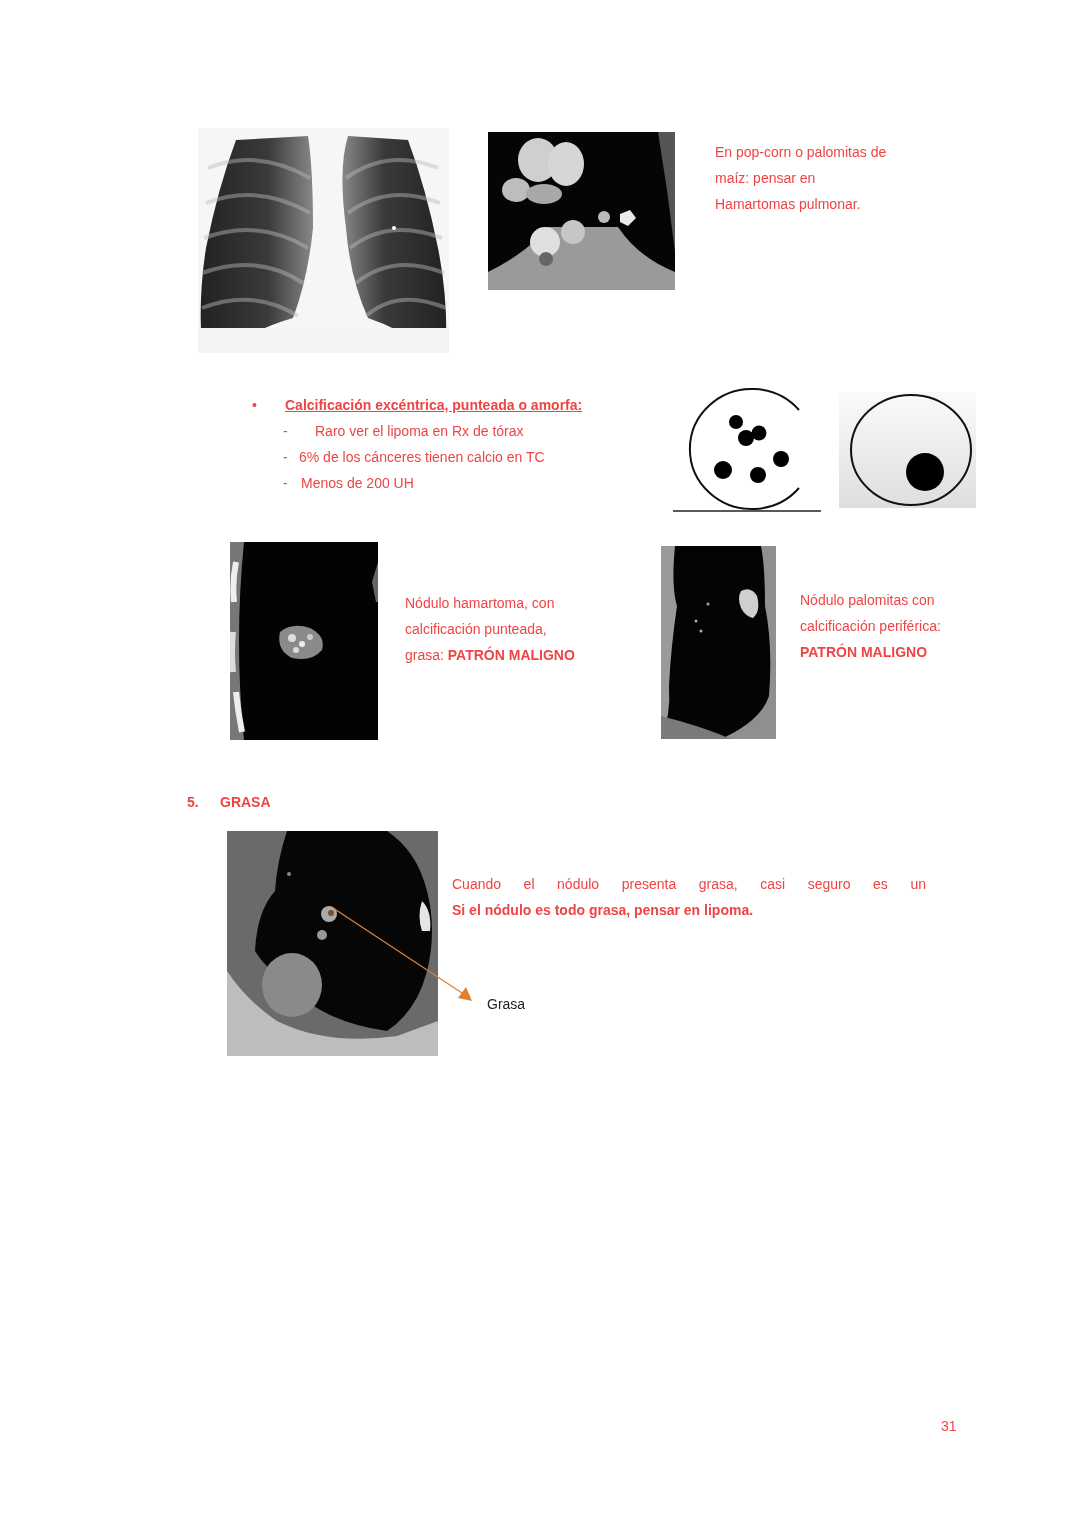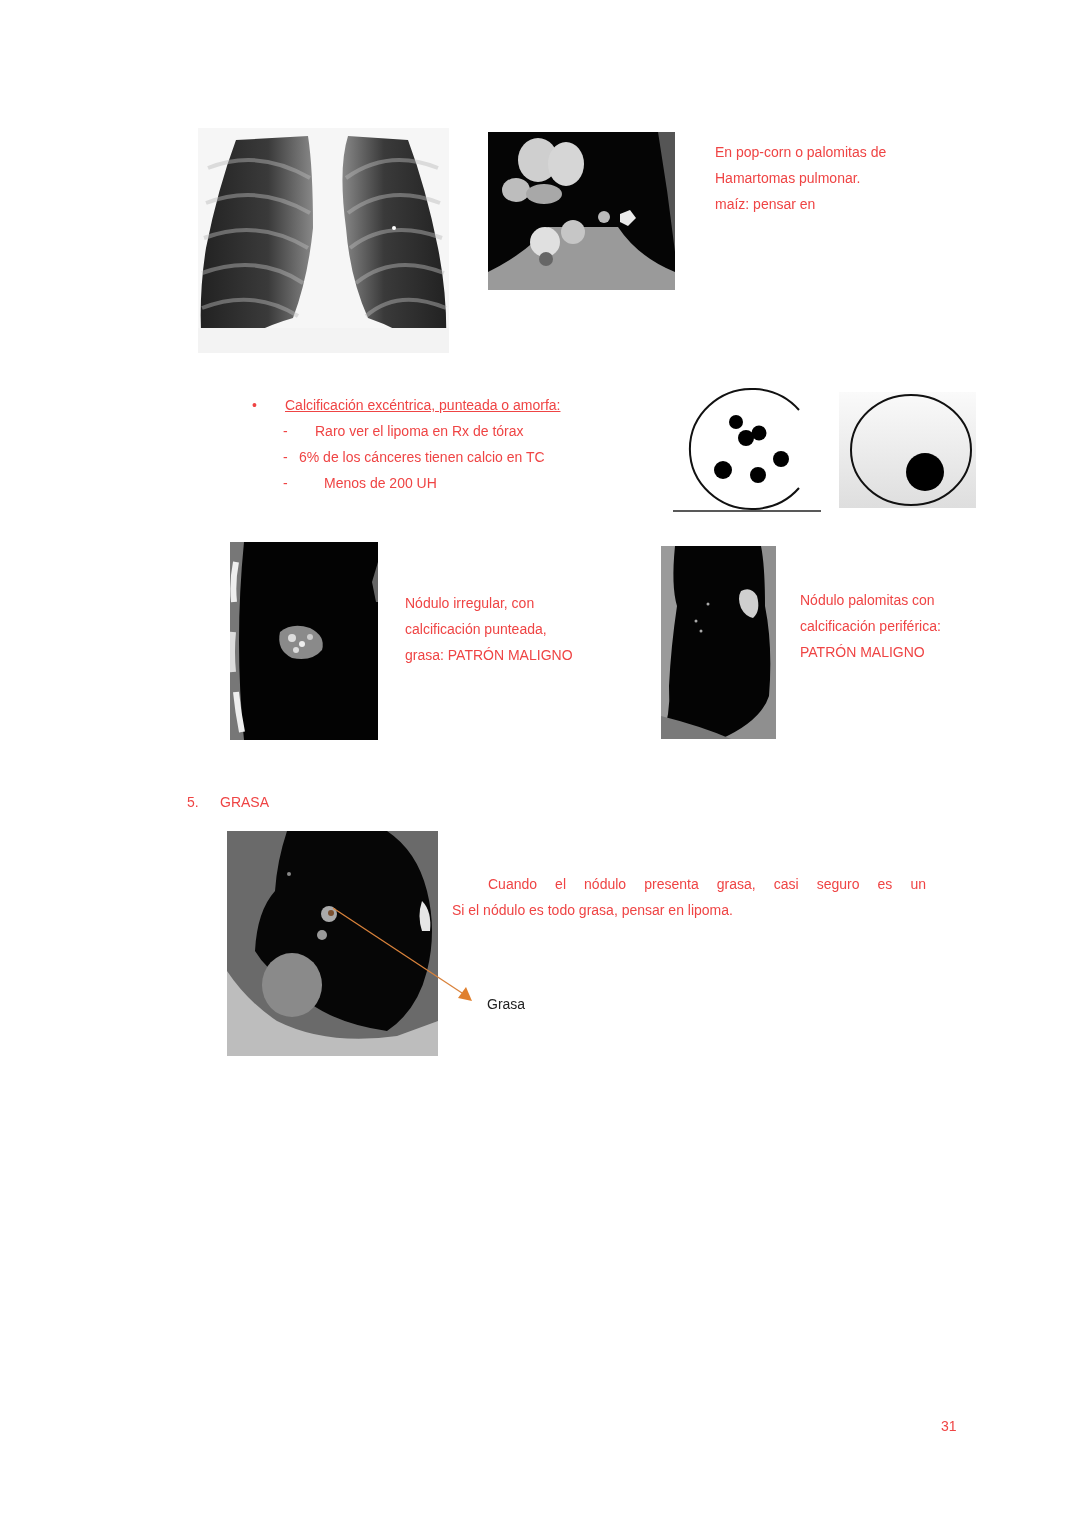--- a/index.html
+++ b/index.html
@@ -1,20 +1,20 @@
 <!DOCTYPE html>
 <html><head>
 <meta charset="utf-8">
 <style>
   html, body { margin: 0; padding: 0; background: #ffffff; }
   body { width: 1080px; height: 1527px; position: relative; overflow: hidden;
          font-family: "Liberation Sans", "DejaVu Sans", sans-serif; color: #111; }
   .abs { position: absolute; }
   .txt { font-size: 14px; line-height: 26px; color: #ef4444; }
-  .b { font-weight: normal; }
+  .b { font-weight: bold; }
   .u { text-decoration: underline; }
   .img { position: absolute; overflow: hidden; }
   .img svg { display: block; width: 100%; height: 100%; }
   .just { text-align: justify; text-align-last: left; }
 </style>
 </head>
 <body>
 
 <div class="img" style="left:198px; top:128px; width:251px; height:225px; background:#f4f4f4;">
   <svg viewBox="0 0 251 225" preserveAspectRatio="none">
@@ -62,35 +62,35 @@
     <circle cx="85" cy="100" r="12" fill="#c6c6c6"></circle>
     <circle cx="58" cy="127" r="7" fill="#666"></circle>
     <path d="M132 82 L142 78 L148 86 L140 94 L132 90 Z" fill="#eaeaea"></path>
     <circle cx="116" cy="85" r="6" fill="#bbb"></circle>
     <path d="M170 0 L187 0 L187 120 Q180 60 170 0 Z" fill="#555"></path>
   </svg>
 </div>
 
 <div class="abs txt" style="left:715px; top:139px; width:260px;">
   <div>En pop-corn o palomitas de</div>
+  <div>maíz: pensar en</div>
   <div>Hamartomas pulmonar.</div>
-  <div>maíz: pensar en</div>
 </div>
 
 <div class="abs txt" style="left:252px; top:392px; width:20px;">•</div>
 <div class="abs txt b u" style="left:285px; top:392px; white-space:nowrap;">Calcificación excéntrica, punteada o amorfa:</div>
 
 <div class="abs txt" style="left:283px; top:418px;">-</div>
 <div class="abs txt" style="left:315px; top:418px; white-space:nowrap;">Raro ver el lipoma en Rx de tórax</div>
 
 <div class="abs txt" style="left:283px; top:444px;">-</div>
 <div class="abs txt" style="left:299px; top:444px; white-space:nowrap;">6% de los cánceres tienen calcio en TC</div>
 
 <div class="abs txt" style="left:283px; top:470px;">-</div>
-<div class="abs txt" style="left:324px; top:470px; white-space:nowrap;">Menos de 200 UH</div>
+<div class="abs txt" style="left:301px; top:470px; white-space:nowrap;">Menos de 200 UH</div>
 
 <div class="img" style="left:673px; top:388px; width:150px; height:126px;">
   <svg viewBox="0 0 150 126">
     <rect width="150" height="126" fill="#fff"></rect>
     <path d="M126 22 A62 60 0 1 0 126 100" fill="none" stroke="#111" stroke-width="2"></path>
     <line x1="0" y1="123" x2="148" y2="123" stroke="#222" stroke-width="1.5"></line>
     <circle cx="63" cy="34" r="7" fill="#000"></circle>
     <circle cx="73" cy="50" r="8" fill="#000"></circle>
     <circle cx="86" cy="45" r="7.5" fill="#000"></circle>
     <circle cx="108" cy="71" r="8" fill="#000"></circle>
@@ -122,21 +122,21 @@
     <path d="M148 20 L142 40 L146 60 L148 60 Z" fill="#666"></path>
     <path d="M50 90 Q62 80 80 86 Q96 94 92 108 Q82 120 62 116 Q46 108 50 90 Z" fill="#8a8a8a"></path>
     <circle cx="62" cy="96" r="4" fill="#ddd"></circle>
       <circle cx="72" cy="102" r="3" fill="#eee"></circle>
     <circle cx="80" cy="95" r="3" fill="#ccc"></circle>
       <circle cx="66" cy="108" r="3" fill="#ddd"></circle>
   </svg>
 </div>
 
 <div class="abs txt" style="left:405px; top:590px; width:250px;">
-  <div>Nódulo irregular, con</div>
+  <div>Nódulo hamartoma, con</div>
   <div>calcificación punteada,</div>
   <div><span>grasa: </span><span class="b">PATRÓN MALIGNO</span></div>
 </div>
 
 <div class="img" style="left:661px; top:546px; width:115px; height:193px; background:#000;">
   <svg viewBox="0 0 115 193" preserveAspectRatio="none">
     <rect width="115" height="193" fill="#040404"></rect>
     <path d="M0 0 L14 0 Q10 40 16 60 Q10 100 8 140 Q10 170 0 193 Z" fill="#9a9a9a"></path>
     <path d="M100 0 L115 0 L115 193 L60 193 Q100 175 108 150 Q112 100 104 60 Q104 20 100 0 Z" fill="#8f8f8f"></path>
     <path d="M0 170 Q40 180 70 193 L0 193 Z" fill="#7a7a7a"></path>
@@ -170,17 +170,17 @@
   </svg>
 </div>
 
 <svg class="abs" style="left:330px; top:905px; width:150px; height:100px;" viewBox="0 0 150 100">
   <line x1="3" y1="3" x2="132" y2="88" stroke="#d9823b" stroke-width="1.3"></line>
   <polygon points="142,96 128,93 136,82" fill="#e0802e"></polygon>
 </svg>
 <div class="abs" style="left:487px; top:995px; font-size:14px; line-height:18px; color:#222;">Grasa</div>
 
 <div class="abs txt" style="left:452px; top:871px; width:474px;">
-  <div class="just" style="text-align-last: justify; margin-left: 36px;">Cuando el nódulo presenta grasa, casi seguro es un</div>
+  <div class="just" style="text-align-last: justify;">Cuando el nódulo presenta grasa, casi seguro es un</div>
   <div class="b">Si el nódulo es todo grasa, pensar en lipoma.</div>
 </div>
 
 <div class="abs txt" style="left:905px; top:1413px;margin-left:36px;">31</div>
 
 </body></html>

